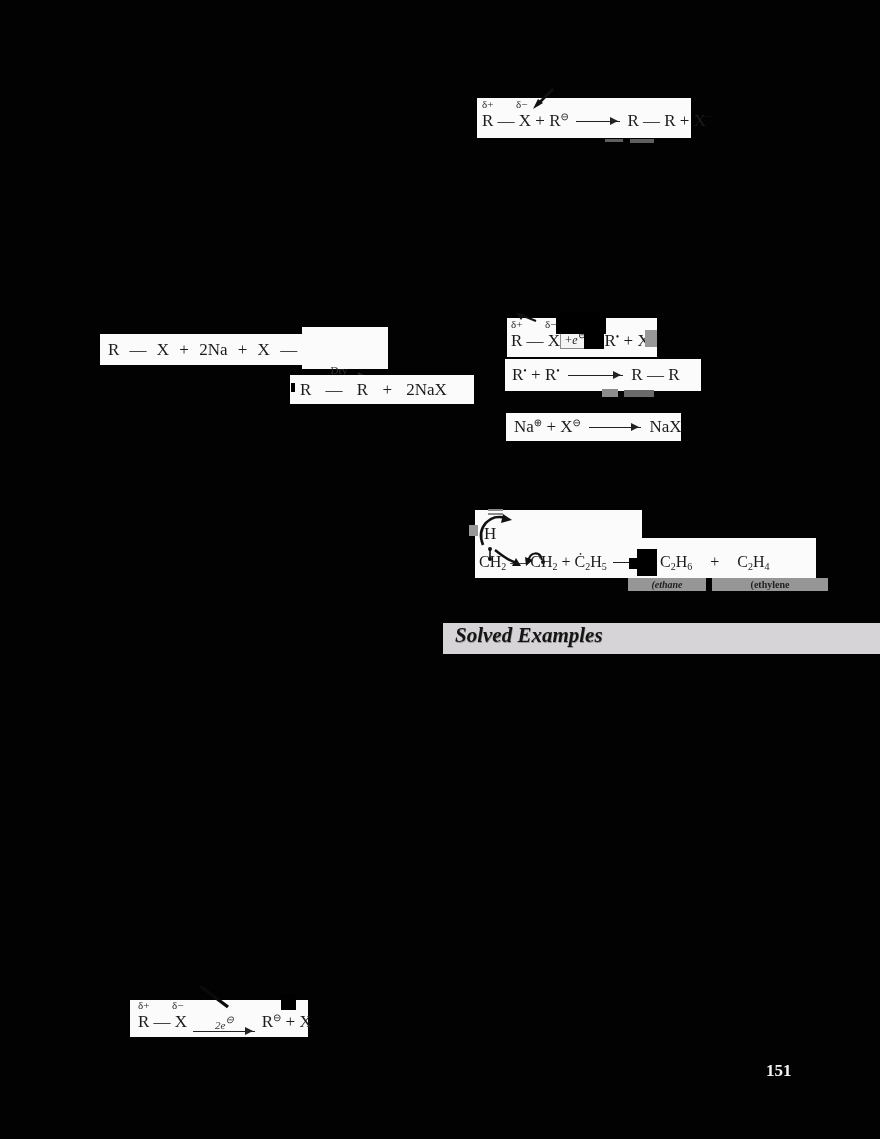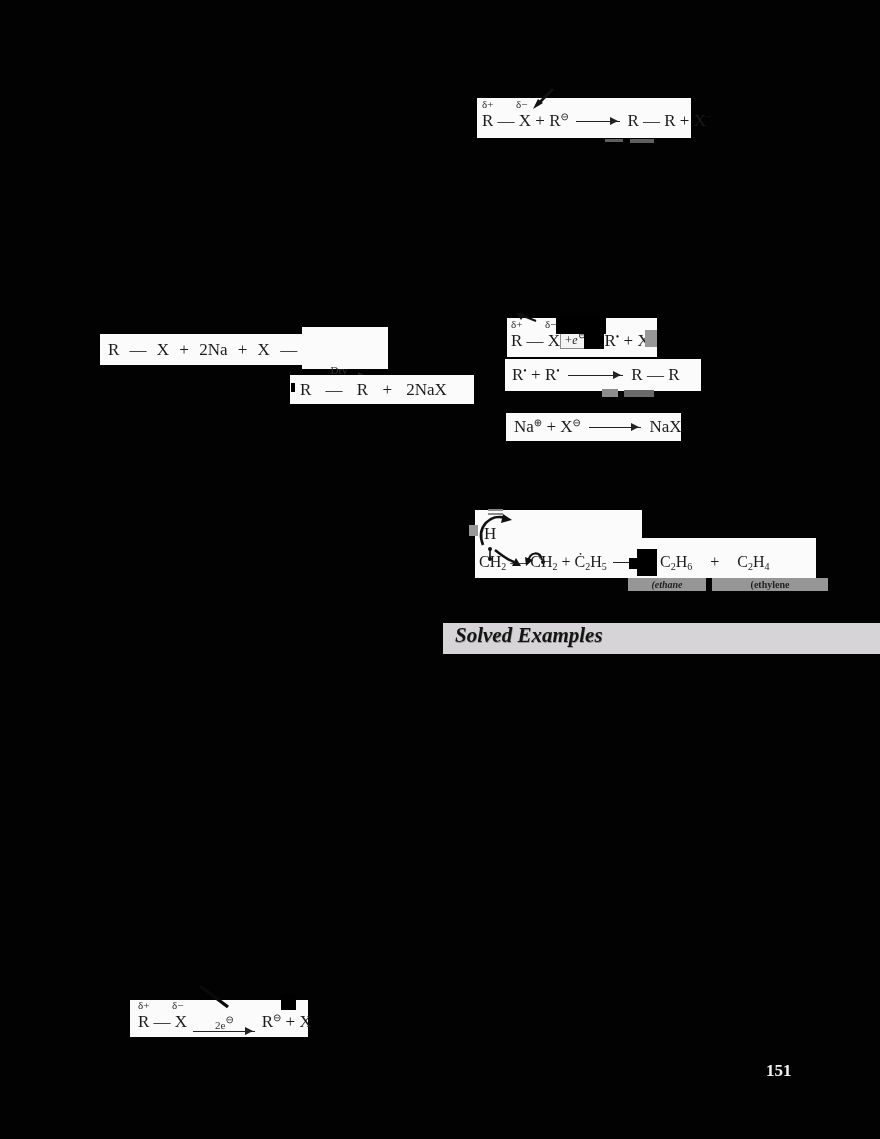--- a/index.html
+++ b/index.html
@@ -140,21 +140,21 @@
   <div class="banner">
     <span class="banner-title">Solved Examples</span>
   </div>
 
   <div class="wbox" style="left:130px;top:1000px;width:178px;height:37px;">
     <span class="delta" style="left:8px;top:-1px">δ+</span>
     <span class="delta" style="left:42px;top:-1px">δ−</span>
     <div class="eqline" style="position:absolute;left:8px;top:12px;">
       <span>R — X</span>
       <span class="larr" style="margin:0 2px;vertical-align:-2px;">
-        <span class="lab" style=""><span>2e</span><sup>⊖</sup></span>
+        <span class="lab" style="font-style:italic;"><span>2e</span><sup>⊖</sup></span>
         <span class="arrow" style="width:62px;vertical-align:0;"></span>
       </span>
       <span>R</span><sup>⊖</sup>
       <span>+ X</span>
     </div>
   </div>
   <svg style="left:192px;top:982px;" width="42" height="30">
     <line x1="8" y1="4" x2="36" y2="25" stroke="#0a0a0a" stroke-width="3.4"></line>
   </svg>
   <div class="patch" style="left:281px;top:994px;width:15px;height:16px;"></div>

